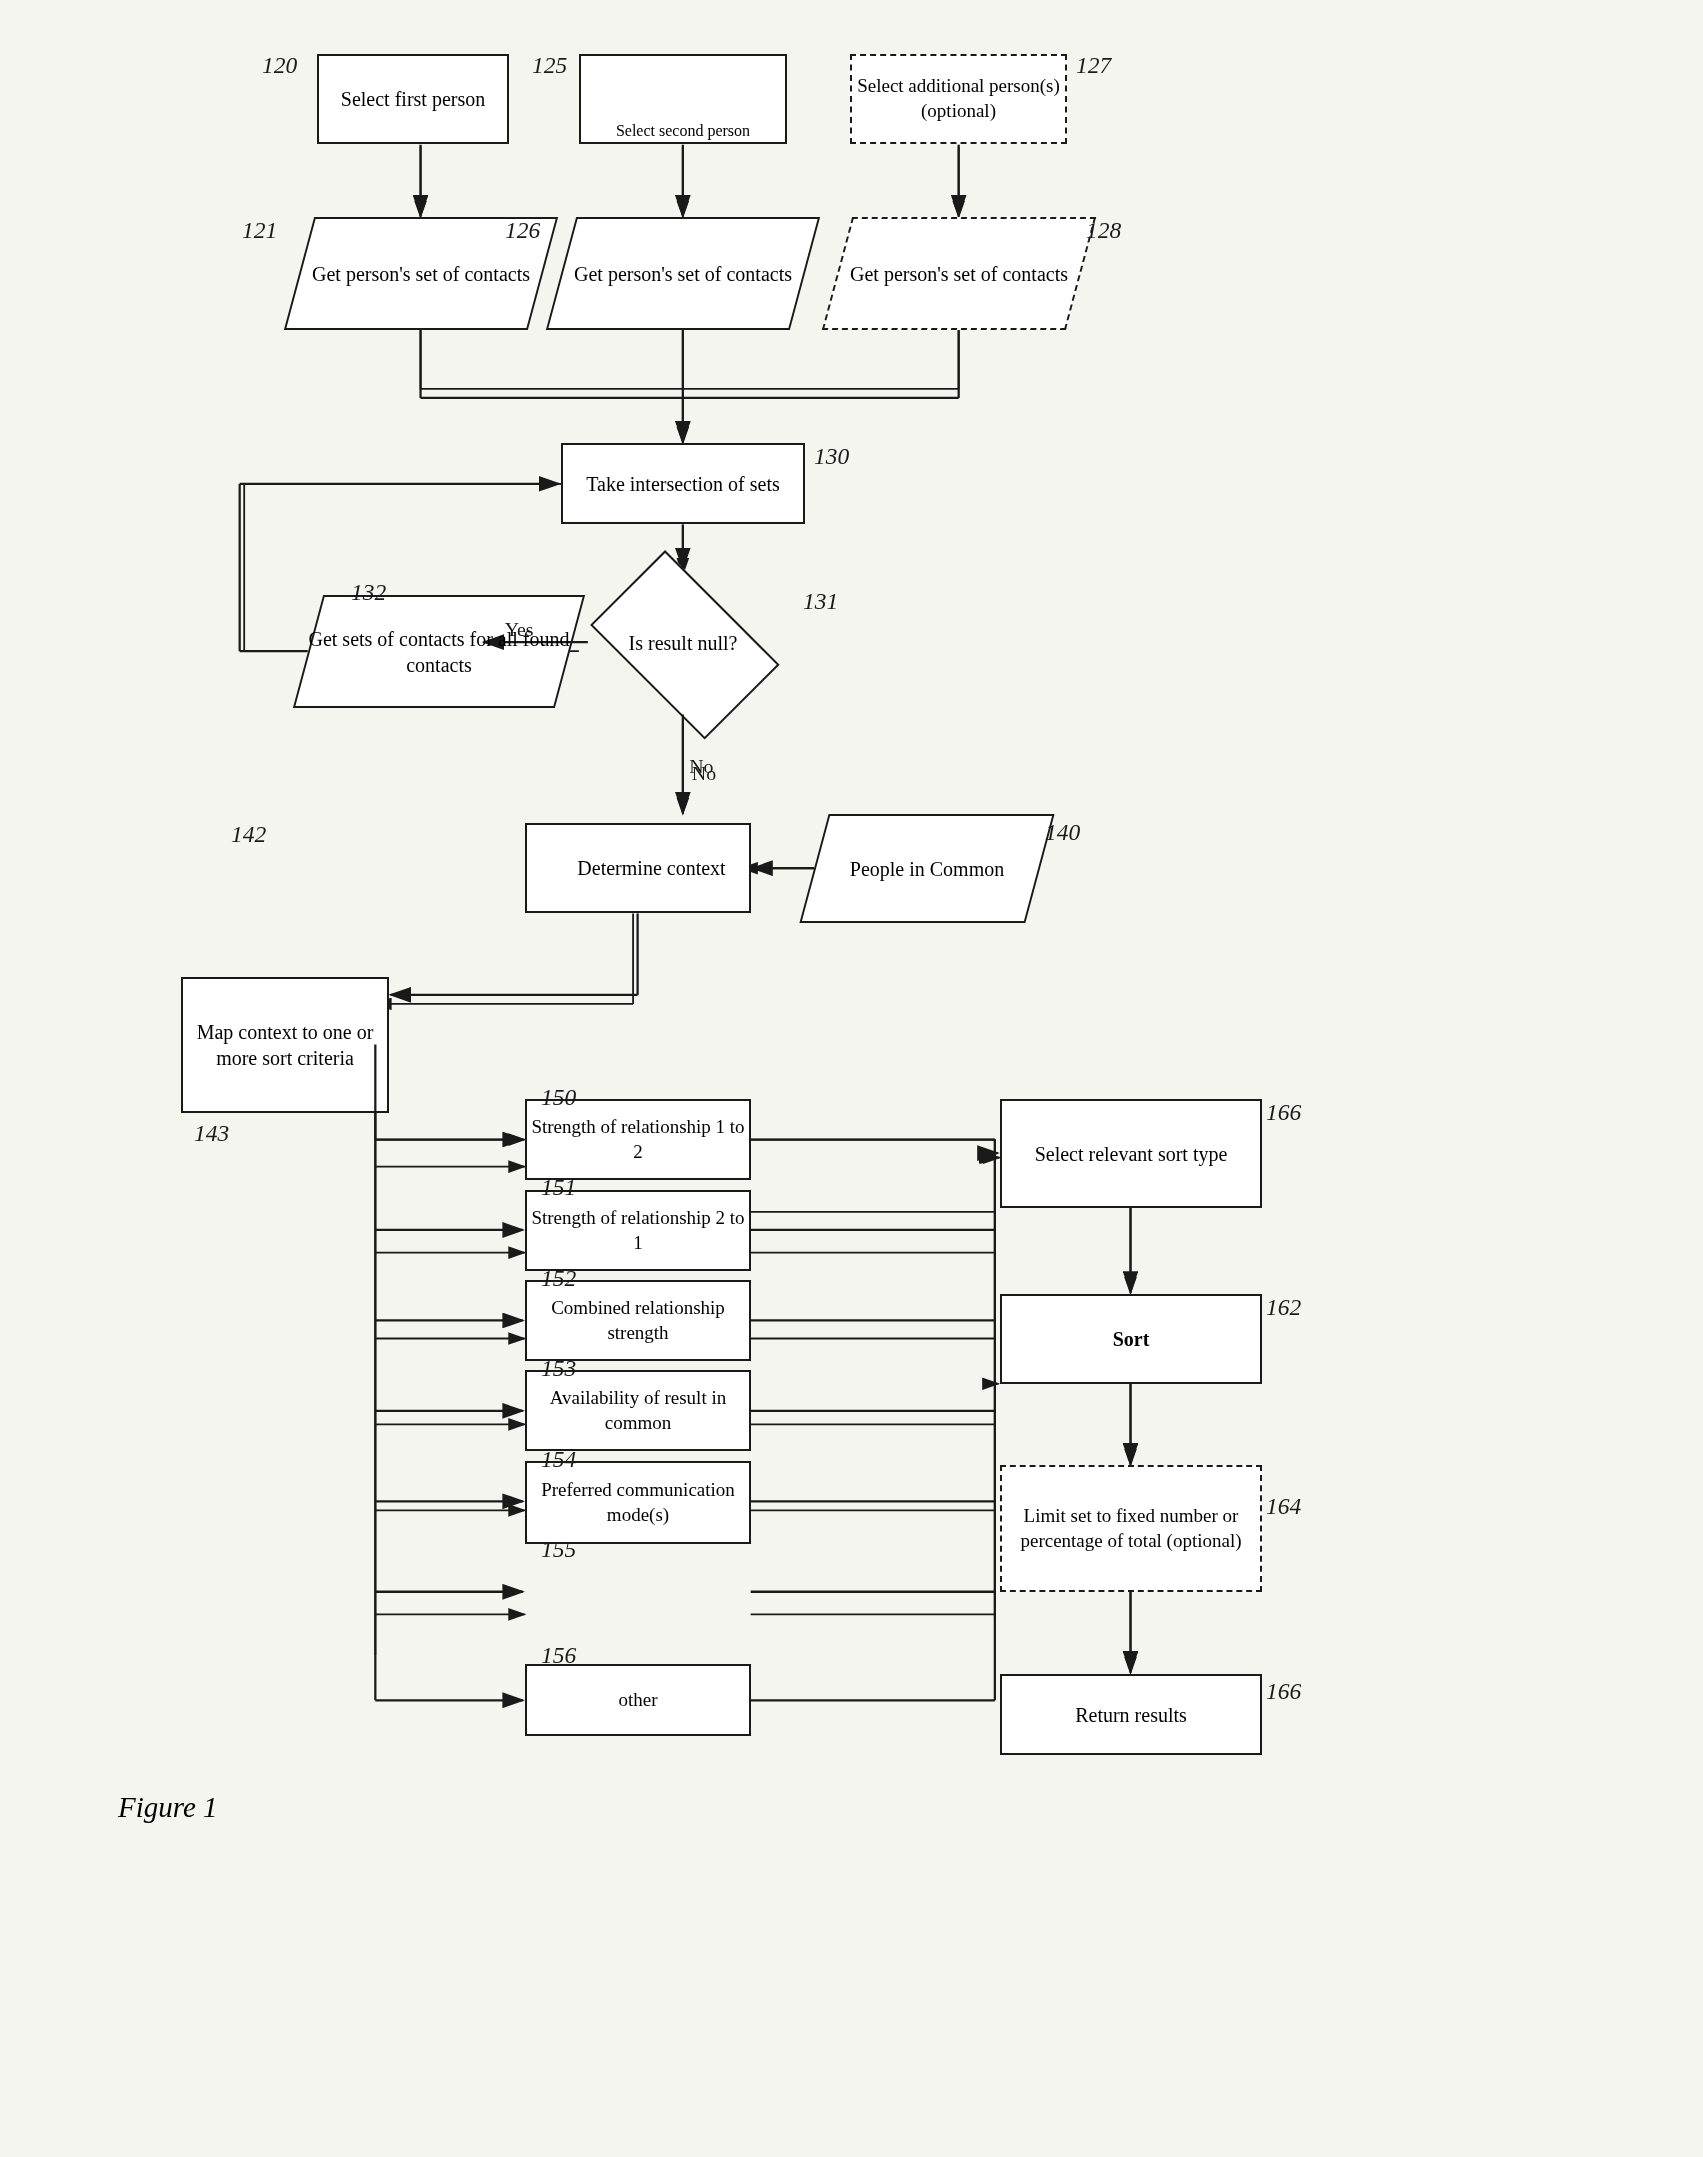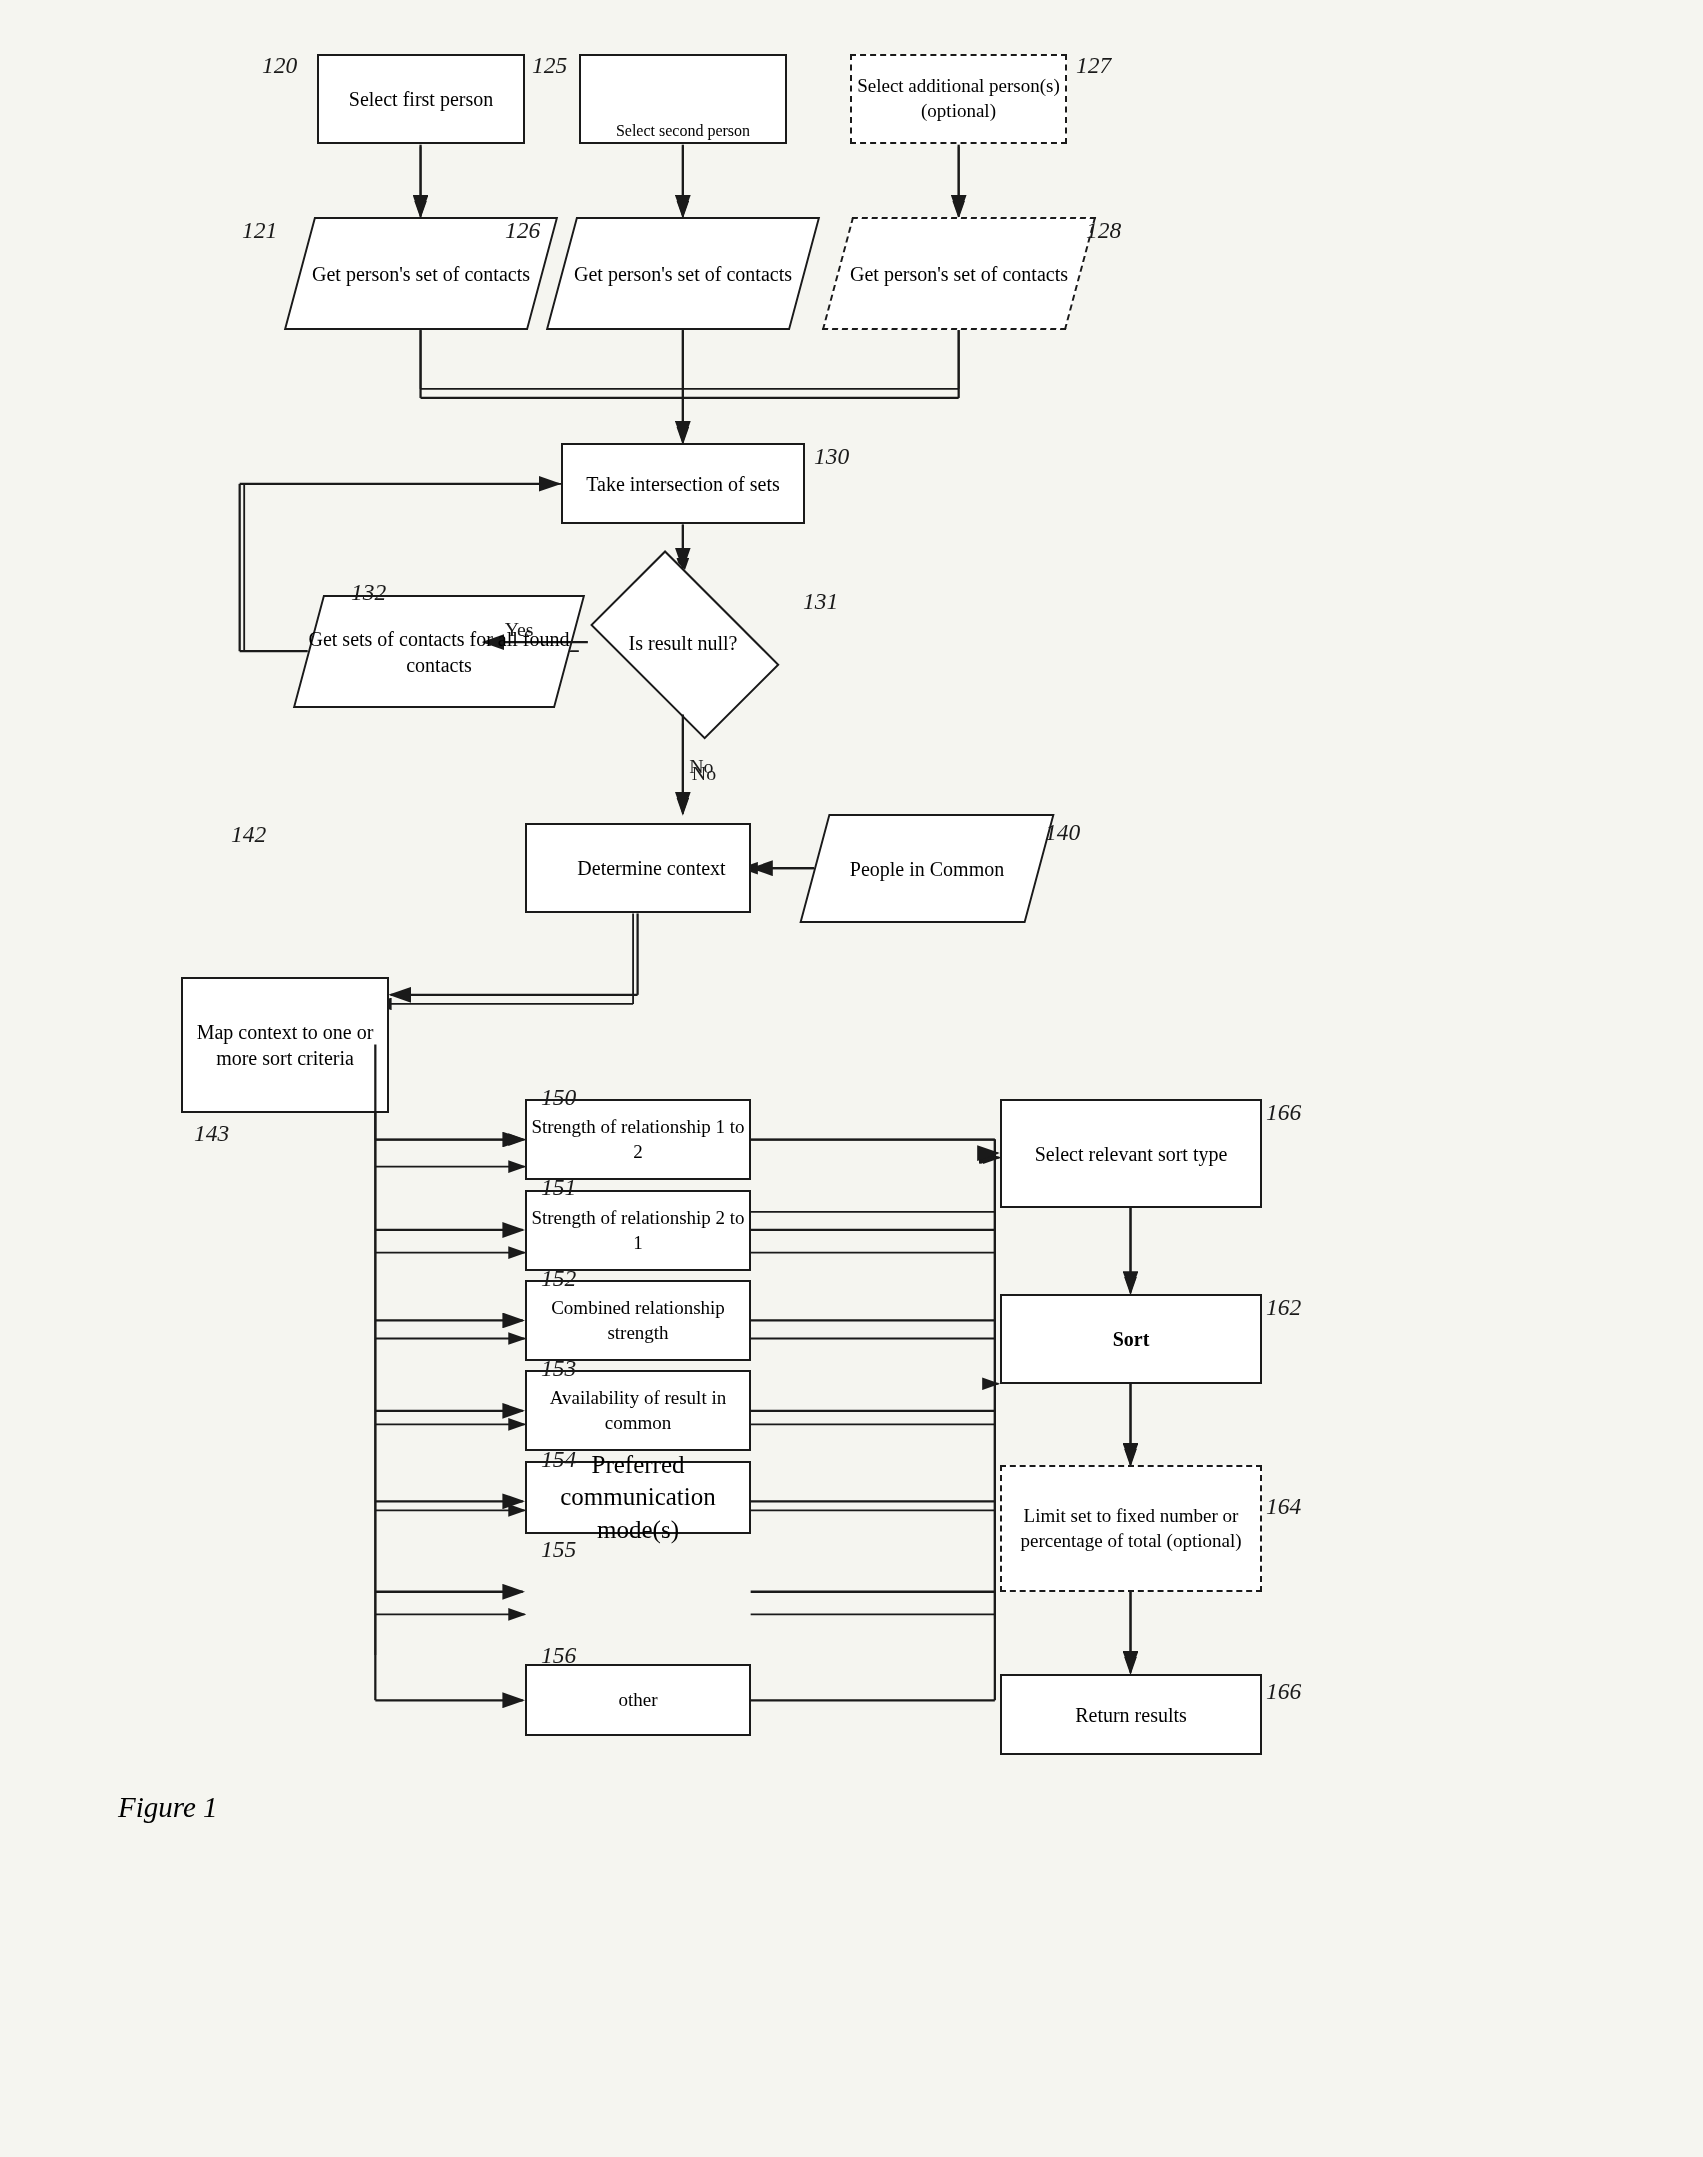--- a/index.html
+++ b/index.html
@@ -207,21 +207,21 @@
     <line x1="1100" y1="1523" x2="1100" y2="1523" stroke="#1a1a1a" stroke-width="2"></line>
 
     <line x1="1100" y1="1530" x2="1104" y2="1530" stroke="#1a1a1a" stroke-width="2" marker-end="url(#arrowhead)"></line>
 
     <line x1="1100" y1="1260" x2="1100" y2="1790" stroke="#1a1a1a" stroke-width="2"></line>
 
     <line x1="1100" y1="1280" x2="1102" y2="1280" stroke="#1a1a1a" stroke-width="2" marker-end="url(#arrowhead)"></line>
 
   </svg>
 
-  <div class="shape rect" style="left:317px; top:54px; width:208px; height:90px; font-size:20px;">
+  <div class="shape rect" style="left:317px; top:54px; width:192px; height:90px; font-size:20px;">
     <span>Select first person</span>
   </div>
   <div class="label" style="left:262px; top:52px;">
     <span>120</span>
   </div>
 
   <div class="shape rect" style="left:579px; top:54px; width:208px; height:90px; font-size:16px;align-items:flex-end;">
     <span>Select second person</span>
   </div>
   <div class="label" style="left:532px; top:52px;">
@@ -326,21 +326,21 @@
     <span>152</span>
   </div>
 
   <div class="shape rect" style="left:525px; top:1370px; width:226px; height:81px; font-size:19px;">
     <span>Availability of result in common</span>
   </div>
   <div class="label" style="left:541px; top:1355px;">
     <span>153</span>
   </div>
 
-  <div class="shape rect" style="left:525px; top:1461px; width:226px; height:73px; font-size:25px;">
+  <div class="shape rect" style="left:525px; top:1461px; width:226px; height:83px; font-size:19px;">
     <span>Preferred communication mode(s)</span>
   </div>
   <div class="label" style="left:541px; top:1446px;">
     <span>154</span>
   </div>
 
   <div class="label" style="left:541px; top:1536px;">
     <span>155</span>
   </div>
 

